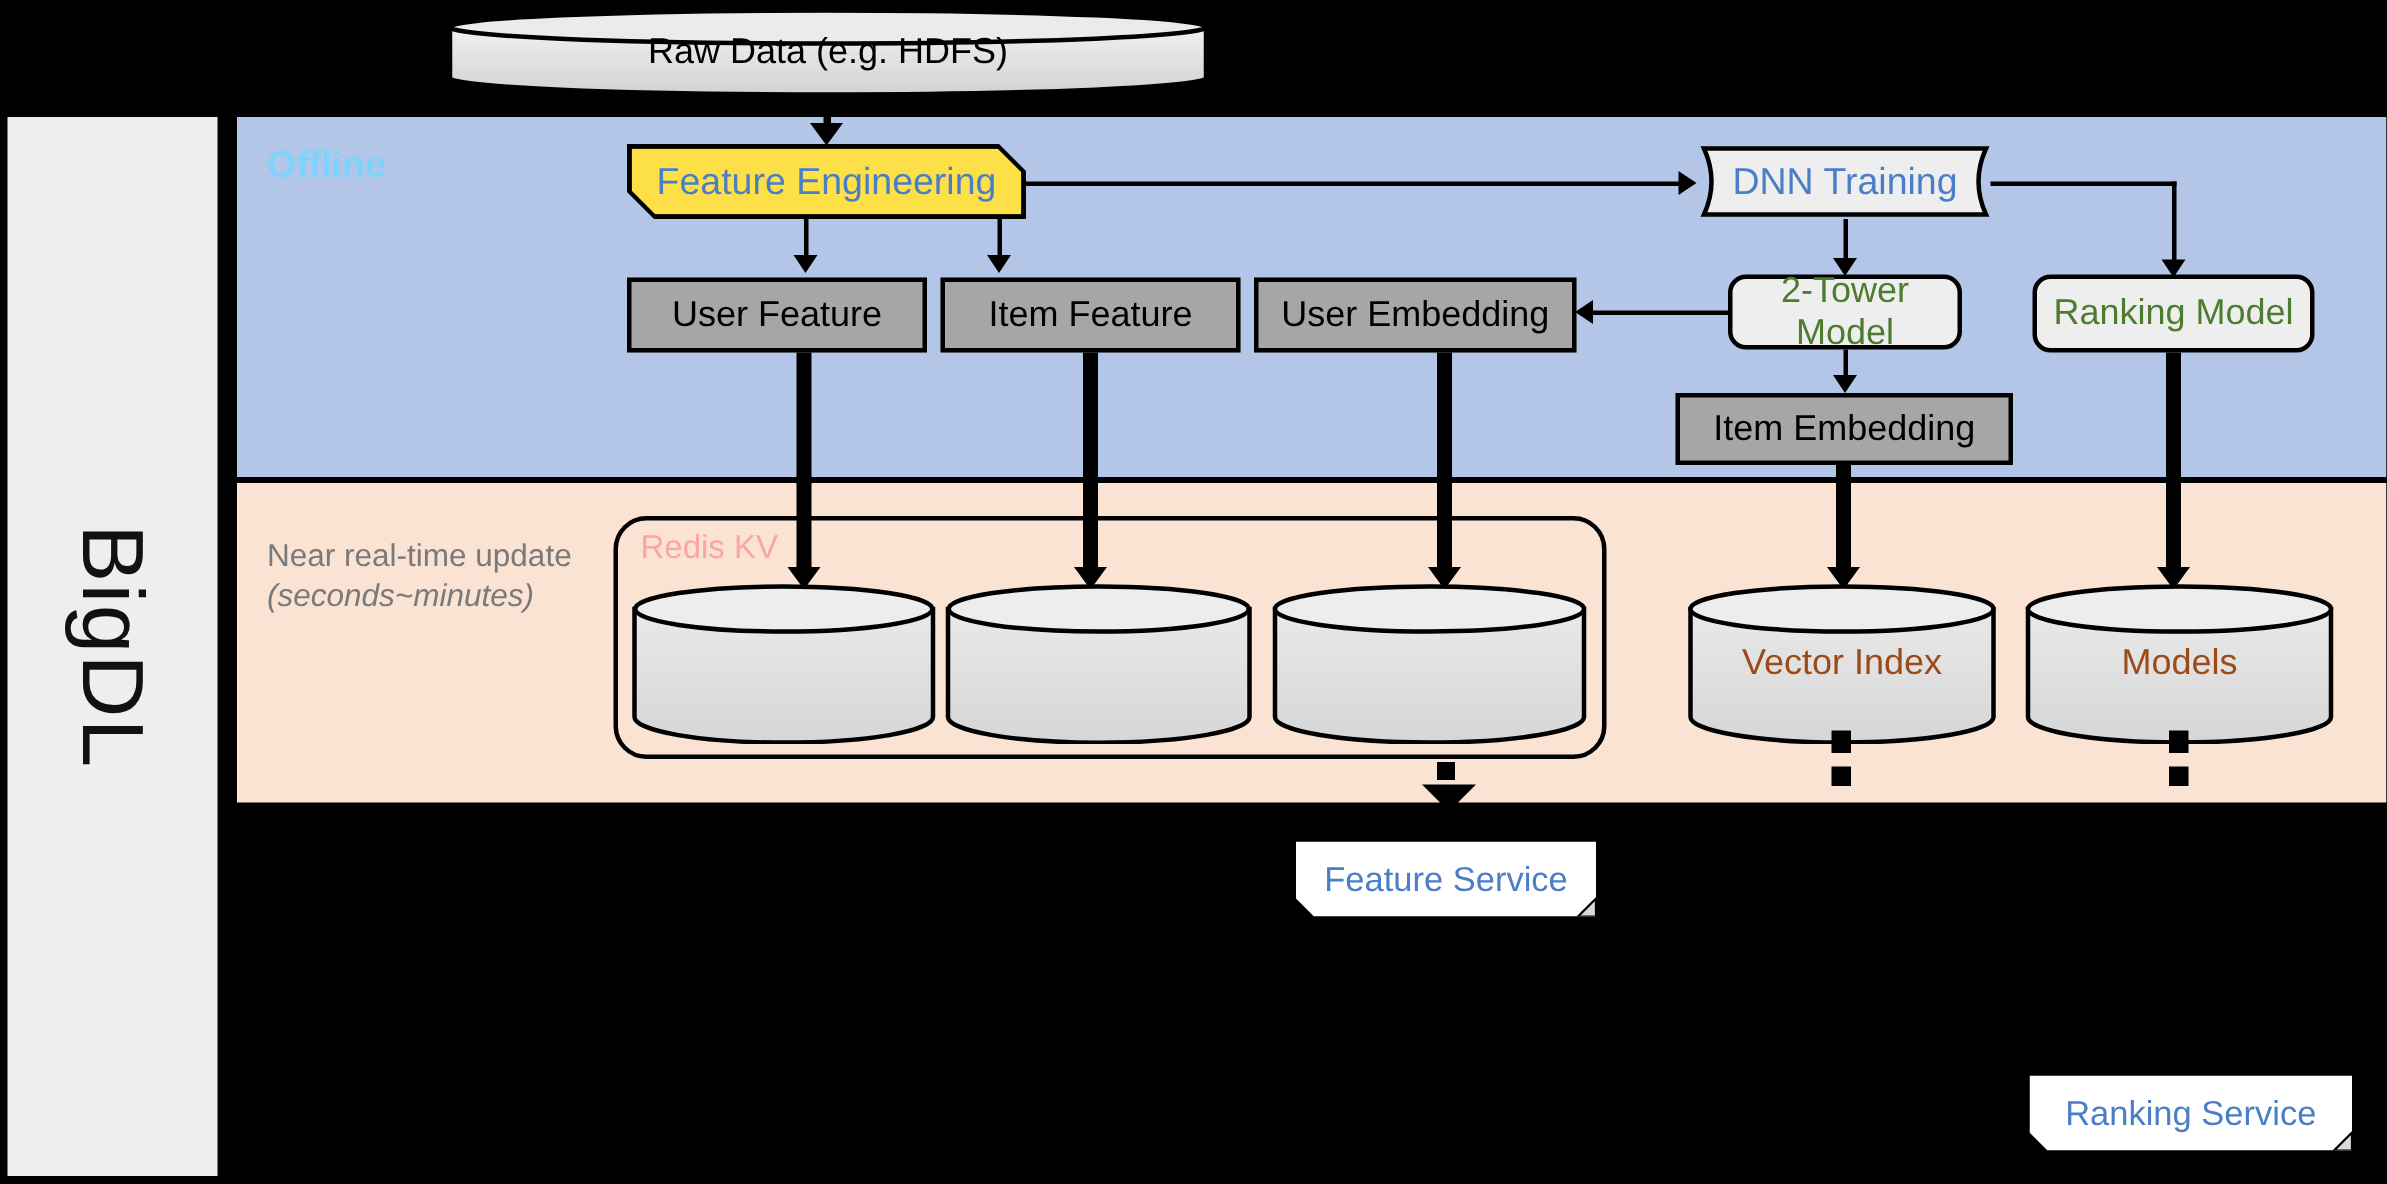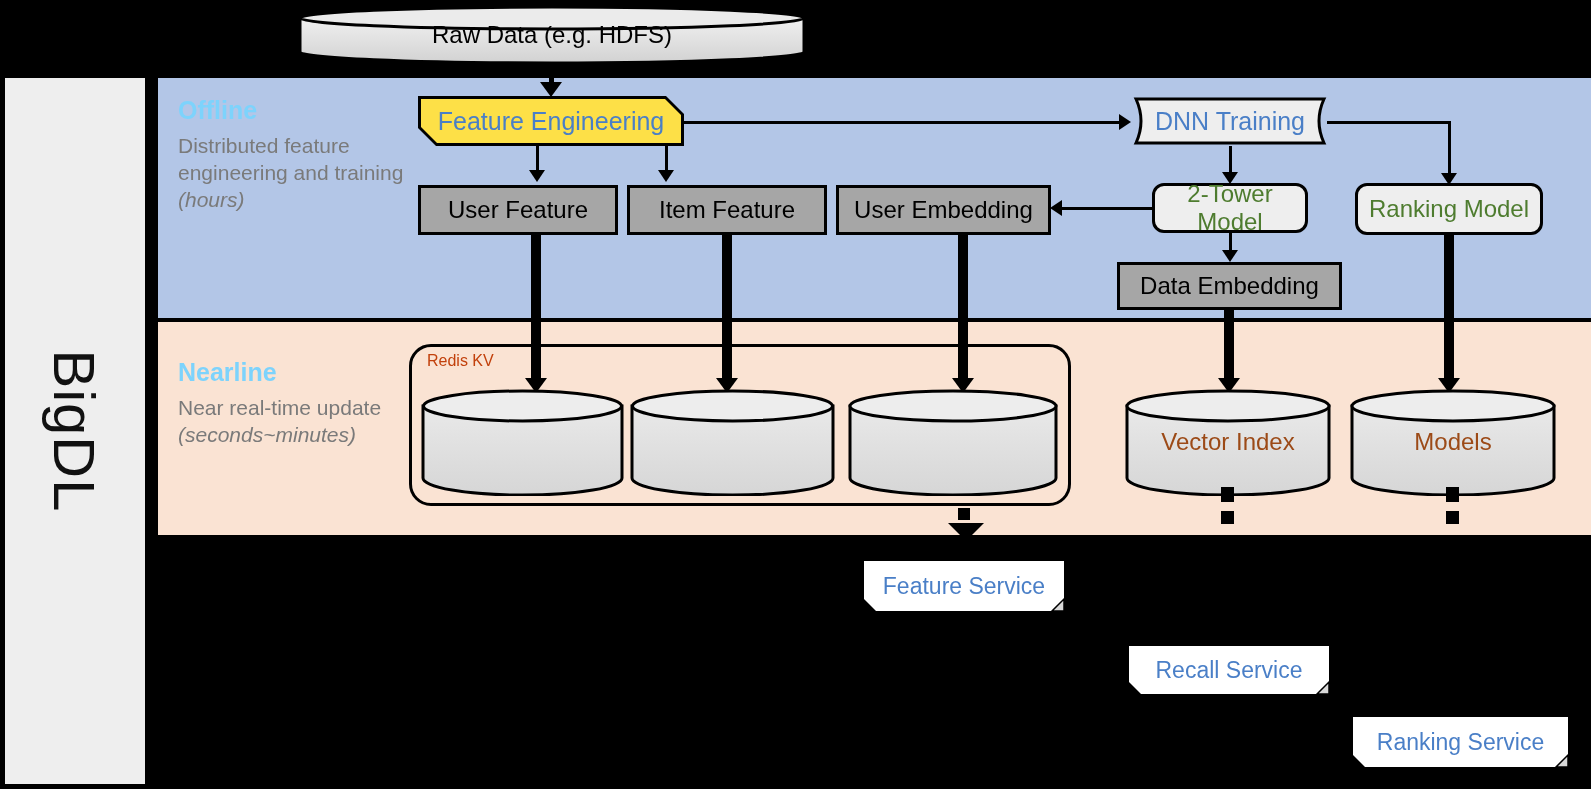--- a/index.html
+++ b/index.html
@@ -90,21 +90,21 @@
     position:absolute; inset:0; display:flex; align-items:center; justify-content:center;
     font-size:24px;
   }
 
   
   .redis-box{
     position:absolute; border:3px solid #000; border-radius:22px;
     background:transparent;
   }
   .redis-title{
-    position:absolute; font-size:16px; color:#c2410c;
+    position:absolute; font-size:22px; color:#fca5a5;
   }
 
   
   .doc{ position:absolute; }
   .doc svg{ position:absolute; inset:0; }
   .doc .doc-label{
     position:absolute; inset:0; display:flex; align-items:center; justify-content:center;
     text-align:center; font-size:23px; color:#4a7fc7; line-height:1.25; padding:0 6px;
   }
 
@@ -139,25 +139,23 @@
   <div class="bigdl-rail">
     <div class="bigdl-text">BigDL</div>
   </div>
 
   <div class="band band-offline"></div>
   <div class="band band-nearline"></div>
   <div class="band band-online"></div>
 
   <div class="layer-label" id="lbl-offline">
     <div class="layer-title">Offline</div>
-    <div class="layer-desc"><span>Distributed feature engineering and training </span><em>(hours)</em></div>
   </div>
 
   <div class="layer-label" id="lbl-nearline">
-    <div class="layer-title">Nearline</div>
     <div class="layer-desc"><span>Near real-time update </span><em>(seconds~minutes)</em></div>
   </div>
 
 
   <div class="cyl" style="left:297px; top:4px; width:510px; height:62px;">
     <svg viewBox="0 0 510 62" preserveAspectRatio="none">
       <defs>
         <linearGradient id="gcyl1" x1="0" y1="0" x2="0" y2="1">
           <stop offset="0%" stop-color="#f0f0f0"></stop>
             <stop offset="100%" stop-color="#d2d2d2"></stop>
@@ -202,21 +200,21 @@
   <div class="node gray-box" style="left:418px; top:185px; width:200px; height:50px;">
     <span>User Feature</span>
   </div>
   <div class="node gray-box" style="left:627px; top:185px; width:200px; height:50px;">
     <span>Item Feature</span>
   </div>
   <div class="node gray-box" style="left:836px; top:185px; width:215px; height:50px;">
     <span>User Embedding</span>
   </div>
   <div class="node gray-box" style="left:1117px; top:262px; width:225px; height:48px;">
-    <span>Data Embedding</span>
+    <span>Item Embedding</span>
   </div>
 
   <div class="node proc-round txt-green" style="left:1152px; top:183px; width:156px; height:50px;">
     <span>2-Tower Model</span>
   </div>
   <div class="node proc-round txt-green" style="left:1355px; top:183px; width:188px; height:52px;">
     <span>Ranking Model</span>
   </div>
 
   <div class="conn" style="left:1062px; top:207px; width:92px; height:3px;"></div>
@@ -300,27 +298,20 @@
 
 
   <div class="doc" style="left:864px; top:561px; width:200px; height:50px;">
     <svg viewBox="0 0 200 50" preserveAspectRatio="none">
       <path d="M0,0 L200,0 L200,50 L12,50 L0,38 Z" fill="#ffffff"></path>
       <path d="M188,50 L200,50 L200,38 Z" fill="#d9d9d9" stroke="#000" stroke-width="1.5"></path>
     </svg>
     <div class="doc-label">Feature Service</div>
   </div>
 
-  <div class="doc" style="left:1129px; top:646px; width:200px; height:48px;">
-    <svg viewBox="0 0 200 48" preserveAspectRatio="none">
-      <path d="M0,0 L200,0 L200,48 L12,48 L0,36 Z" fill="#ffffff"></path>
-      <path d="M188,48 L200,48 L200,36 Z" fill="#d9d9d9" stroke="#000" stroke-width="1.5"></path>
-    </svg>
-    <div class="doc-label">Recall Service</div>
-  </div>
 
   <div class="doc" style="left:1353px; top:717px; width:215px; height:50px;">
     <svg viewBox="0 0 215 50" preserveAspectRatio="none">
       <path d="M0,0 L215,0 L215,50 L12,50 L0,38 Z" fill="#ffffff"></path>
       <path d="M203,50 L215,50 L215,38 Z" fill="#d9d9d9" stroke="#000" stroke-width="1.5"></path>
     </svg>
     <div class="doc-label">Ranking Service</div>
   </div>
 
 </div>

